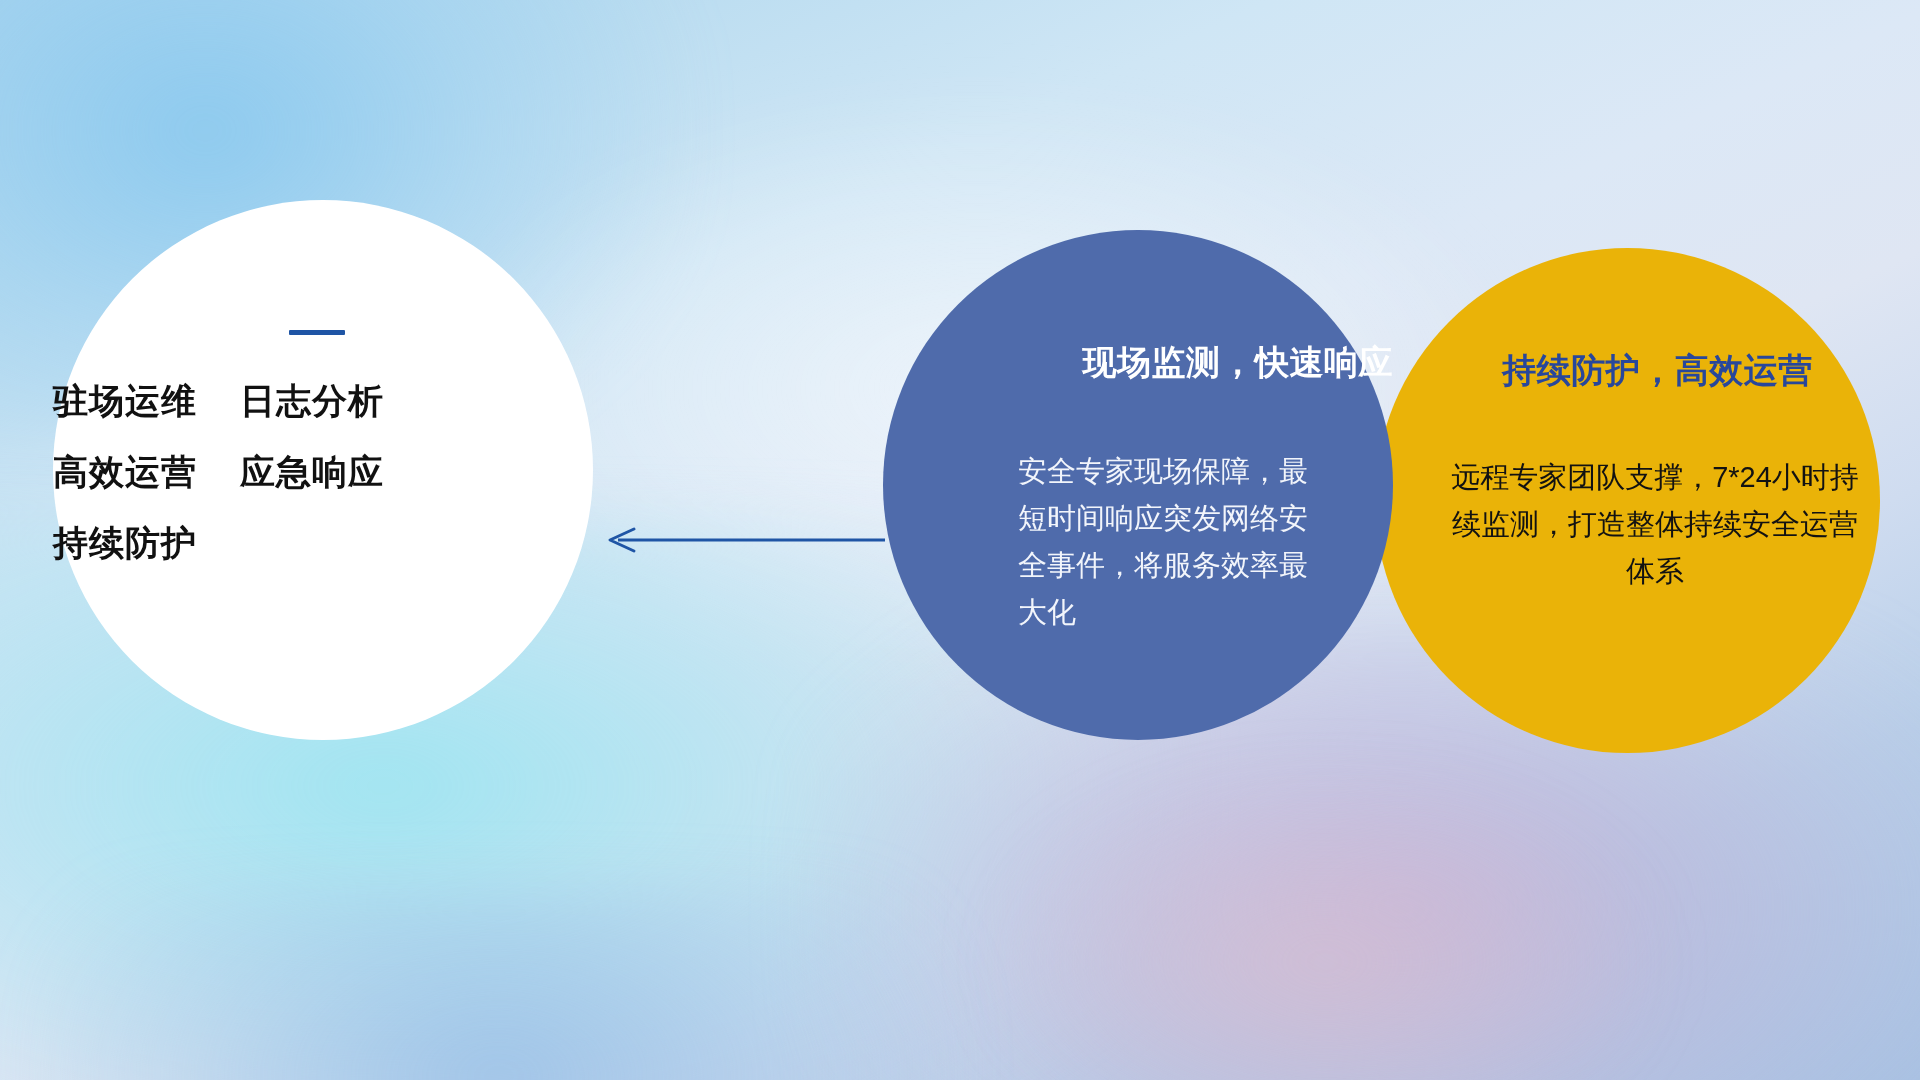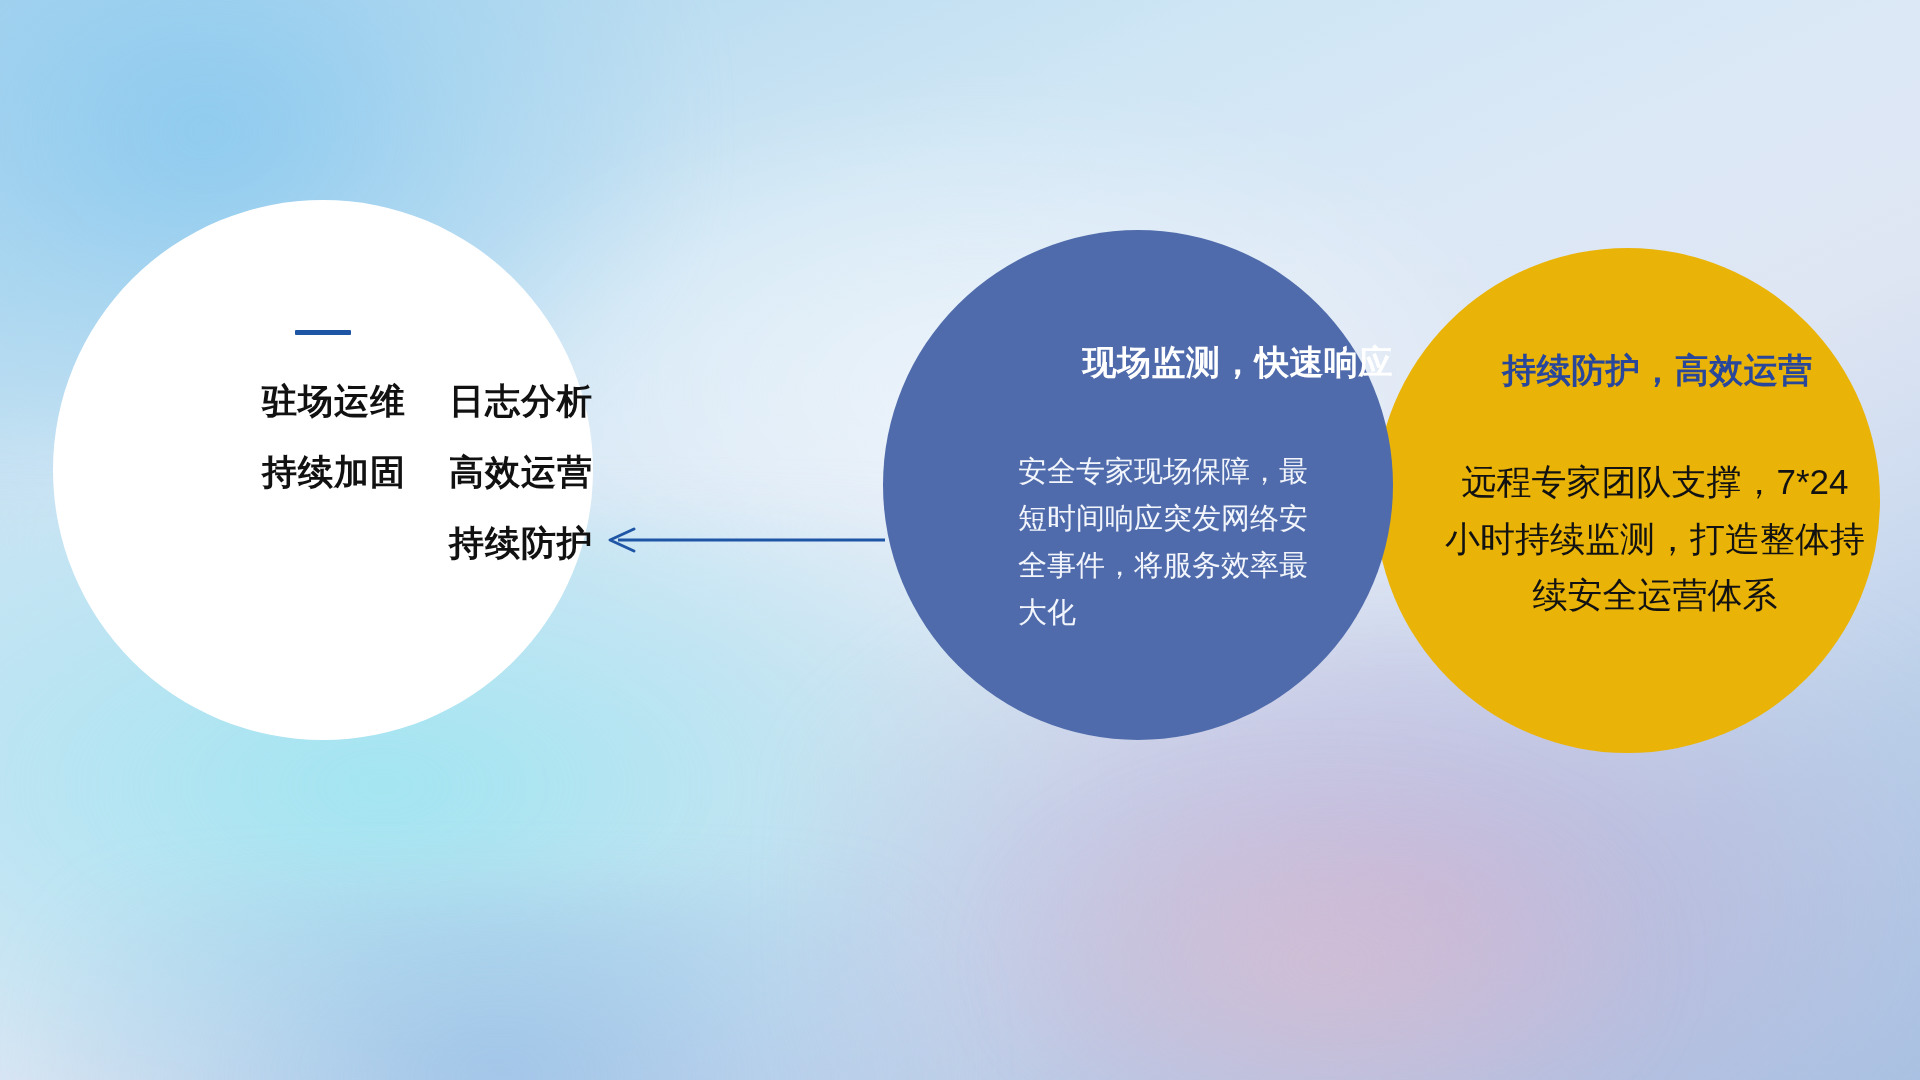--- a/index.html
+++ b/index.html
@@ -132,23 +132,23 @@
     top: 248px;
     width: 505px;
     height: 505px;
     background: #eab308;
     z-index: 3;
   }
 
   
   .left-inner {
     position: absolute;
-    left: 0; right: 0;
+    left: 0; right: 12px;
     top: 130px;
-    text-align: right;
+    text-align: left;
   }
 
   .rule {
     width: 56px;
     height: 5px;
     background: #1f55a5;
     margin: 0 auto 48px auto;
     border-radius: 1px;
   }
 
@@ -207,21 +207,21 @@
   .right-title {
     font-size: 34px;
     font-weight: bold;
     color: #28479b;
     letter-spacing: 0.5px;
     white-space: nowrap;
     margin-bottom: 60px;
   }
 
   .right-body {
-    font-size: 35px;
+    font-size: 29px;
     color: #121212;
     line-height: 1.62;
     width: 420px;
     margin-left: 10px;
     text-align: center;
   }
 
   
   .connector {
     position: absolute;
@@ -249,21 +249,21 @@
     <svg width="285" height="30" viewBox="0 0 285 30">
       <line x1="285" y1="15" x2="18" y2="15" stroke="#1f55a5" stroke-width="3"></line>
       <polyline points="34,4 10,15 34,26" fill="none" stroke="#1f55a5" stroke-width="3" stroke-linecap="round" stroke-linejoin="round"></polyline>
     </svg>
   </div>
 
   <div class="circle circle-left">
     <div class="left-inner">
       <div class="rule"></div>
       <div class="left-line">驻场运维    日志分析</div>
-      <div class="left-line">持续加固    高效运营</div>
+      <div class="left-line">高效运营    应急响应</div>
       <div class="left-line">持续防护</div>
     </div>
   </div>
 
   <div class="circle circle-right">
     <div class="right-inner">
       <div class="right-title">持续防护，高效运营</div>
       <div class="right-body">远程专家团队支撑，7*24小时持续监测，打造整体持续安全运营体系</div>
     </div>
   </div>

